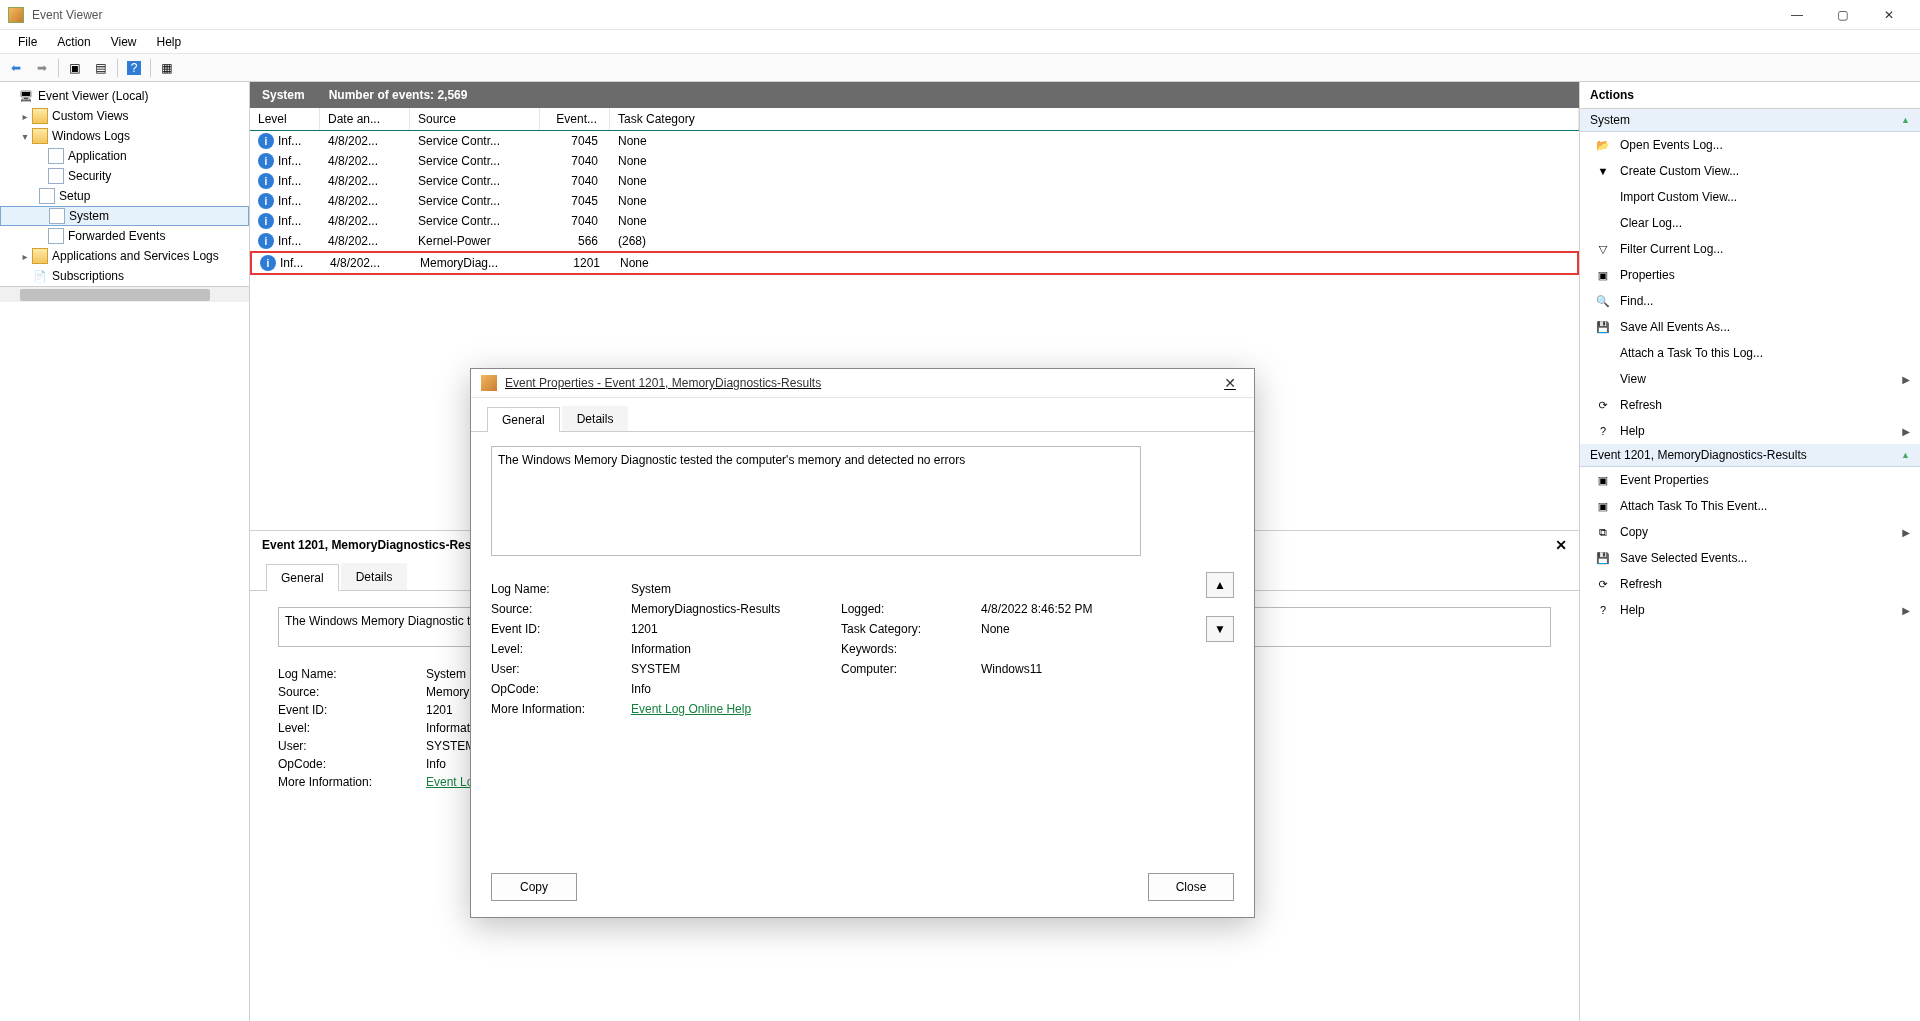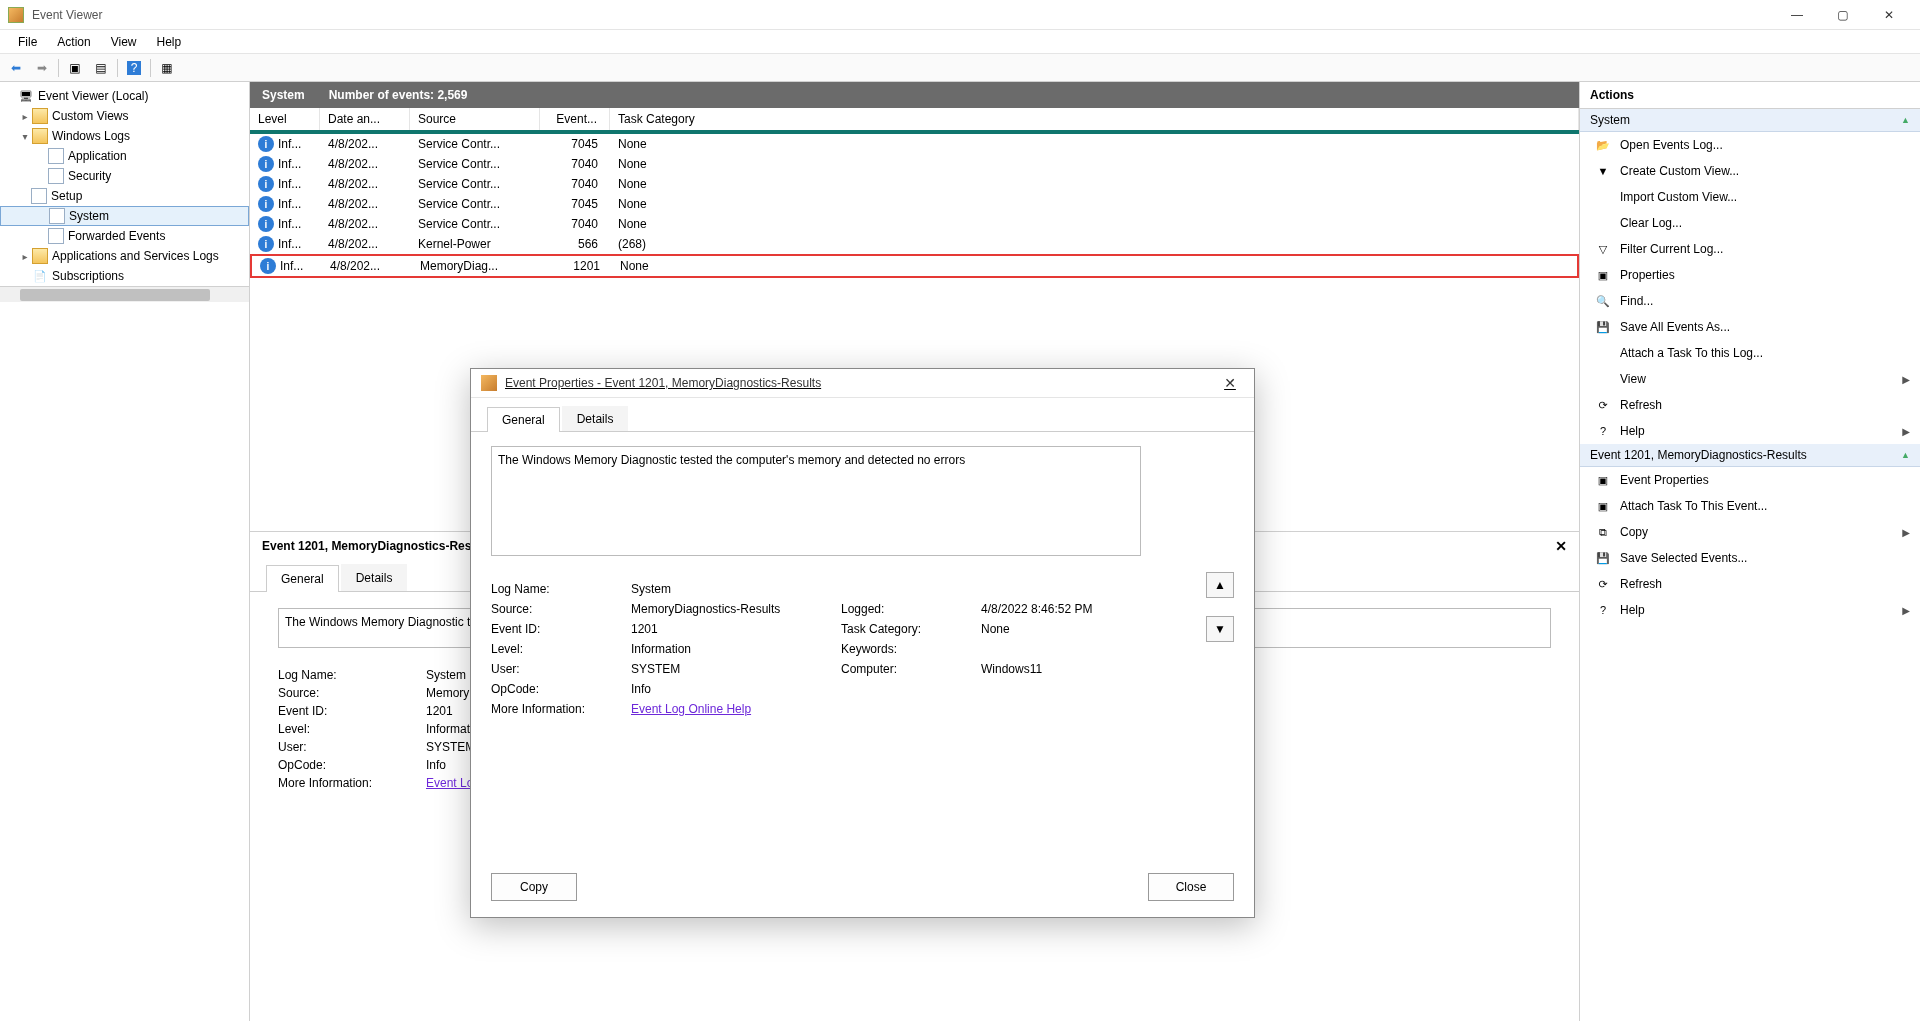--- a/index.html
+++ b/index.html
@@ -30,41 +30,41 @@
 
 .tree-item { display: flex; align-items: center; padding: 2px 4px; white-space: nowrap; cursor: default; }
 .tree-item.sel { background: #e5f1fb; border: 1px solid #7aa7d6; padding: 1px 3px; }
 .tree-caret { width: 14px; display: inline-flex; justify-content: center; color: #666; font-size: 10px; }
 .tree-icon { width: 16px; height: 16px; margin-right: 4px; display: inline-flex; align-items: center; justify-content: center; font-size: 11px; }
 .folder-icon { background: linear-gradient(#fde9a7,#f4c55c); border: 1px solid #d4a030; }
 .log-icon { background: #fff; border: 1px solid #9aaec5; }
 
 
 .grid-header { background: #6b6b6b; color: #fff; padding: 6px 12px; display: flex; gap: 24px; font-weight: 600; }
-.col-headers { display: flex; background: #0c4a6e; border-bottom: 4px solid #0f766e; }
+.col-headers { display: flex; background: #0c4a6e; border-bottom: 1px solid #0f766e; }
 .col-headers div { padding: 4px 8px; border-right: 1px solid #e5e5e5; background: #fff; font-weight: 400; }
 .col-level { width: 70px; } .col-date { width: 90px; } .col-source { width: 130px; } .col-eid { width: 70px; text-align: right; padding-right: 12px !important; } .col-cat { flex: 1; }
 
 .grid-rows { flex: 1; overflow-y: auto; position: relative; }
 .row { display: flex; padding: 1px 0; align-items: center; }
 .row.hl { border: 2px solid #e53935; }
 .row .cell { padding: 1px 8px; overflow: hidden; text-overflow: ellipsis; white-space: nowrap; }
 .info-icon { width: 16px; height: 16px; border-radius: 50%; background: #2e7cd6; color: #fff; display: inline-flex; align-items: center; justify-content: center; font-weight: bold; font-size: 10px; margin-right: 4px; flex-shrink: 0; }
 
 
 .detail-hdr { background: #fff; border-top: 1px solid #d0d0d0; padding: 6px 12px; font-weight: 600; display: flex; align-items: center; }
 .detail-close { margin-left: auto; font-size: 14px; cursor: default; }
 .detail-tabs { display: flex; border-bottom: 1px solid #ccc; padding: 0 16px; background: #fff; }
 .detail-tab { padding: 6px 14px; border: 1px solid transparent; border-bottom: none; background: #f4f4f4; margin-right: 2px; margin-top: 4px; cursor: default; }
 .detail-tab.active { background: #fff; border-color: #ccc; position: relative; top: 1px; }
 .detail-body { padding: 16px 28px; background: #fff; flex: 1; overflow: auto; }
 .detail-msg { border: 1px solid #bbb; padding: 6px; min-height: 40px; }
 .kv { display: grid; grid-template-columns: 140px 1fr; gap: 4px 8px; margin-top: 20px; }
 .kv .k { color: #000; }
-.link { color: #6d28d9; text-decoration: underline; cursor: pointer; }
+.link { color: #15803d; text-decoration: underline; cursor: pointer; }
 
 
 .actions-hdr { padding: 6px 10px; font-weight: 600; border-bottom: 1px solid #d0d0d0; }
 .action-group-hdr { background: #e8f0fa; padding: 4px 10px; display: flex; align-items: center; border-bottom: 1px solid #c8d6e8; }
 .action-group-hdr .caret { margin-left: auto; font-size: 9px; color: #4a6; }
 .action-item { display: flex; align-items: center; padding: 5px 10px 5px 14px; cursor: default; }
 .action-item .ai { width: 18px; height: 16px; margin-right: 8px; display: inline-flex; align-items: center; justify-content: center; font-size: 11px; }
 .action-item .chev { margin-left: auto; font-size: 10px; color: #555; }
 
 
@@ -154,21 +154,21 @@
       <span>Windows Logs</span>
     </div>
     <div class="tree-item" style="padding-left:48px">
       <span class="tree-icon log-icon"></span>
       <span>Application</span>
     </div>
     <div class="tree-item" style="padding-left:48px">
       <span class="tree-icon log-icon"></span>
       <span>Security</span>
     </div>
-    <div class="tree-item" style="padding-left:31px">
+    <div class="tree-item" style="padding-left:39px">
       <span class="tree-icon log-icon"></span>
       <span>Setup</span>
     </div>
     <div class="tree-item sel" style="padding-left:48px">
       <span class="tree-icon log-icon"></span>
       <span>System</span>
     </div>
     <div class="tree-item" style="padding-left:48px">
       <span class="tree-icon log-icon"></span>
       <span>Forwarded Events</span>

